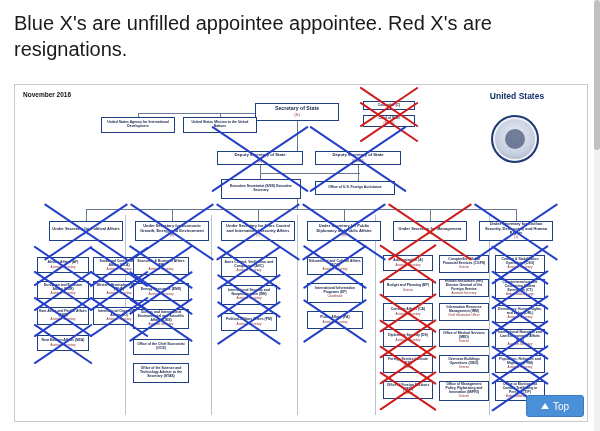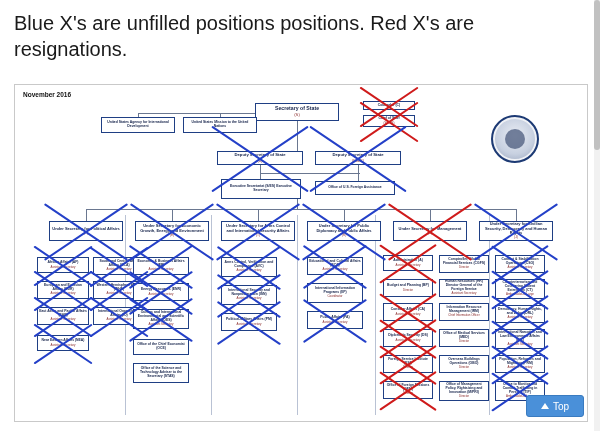--- a/index.html
+++ b/index.html
@@ -177,26 +177,27 @@
     position: absolute;
     left: 0; top: 0;
     width: 6px; height: 150px;
     background: #c1c1c1;
     border-radius: 3px;
   }
 </style>
 </head>
 <body>
 
-<div id="caption">Blue X's are unfilled positions positions. Red X's are resignations.</div>
+<div id="caption">Blue X's are unfilled appointee appointee. Red X's are resignations.</div>
 
 <div id="chart-wrap">
   <div id="chart">
     <div class="date-label">November 2016</div>
     <div class="dept-title">
+      <div>United States</div>
     </div>
     <div class="seal"></div>
 
     <div class="colsep" style="left:110px; top:130px; height:200px;"></div>
     <div class="colsep" style="left:196px; top:130px; height:200px;"></div>
     <div class="colsep" style="left:282px; top:130px; height:200px;"></div>
     <div class="colsep" style="left:360px; top:130px; height:200px;"></div>
     <div class="colsep" style="left:474px; top:130px; height:200px;"></div>
 
     <div class="line vline" style="left:282px; top:36px; height:30px;"></div>

